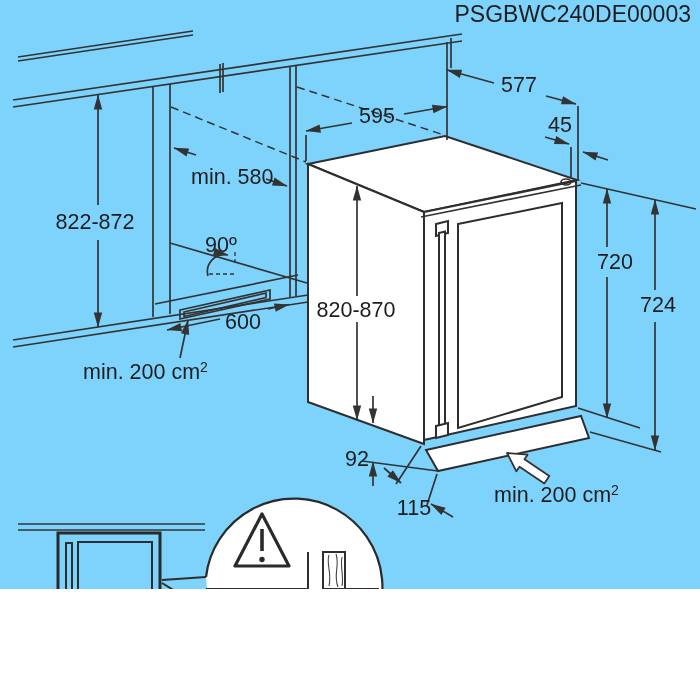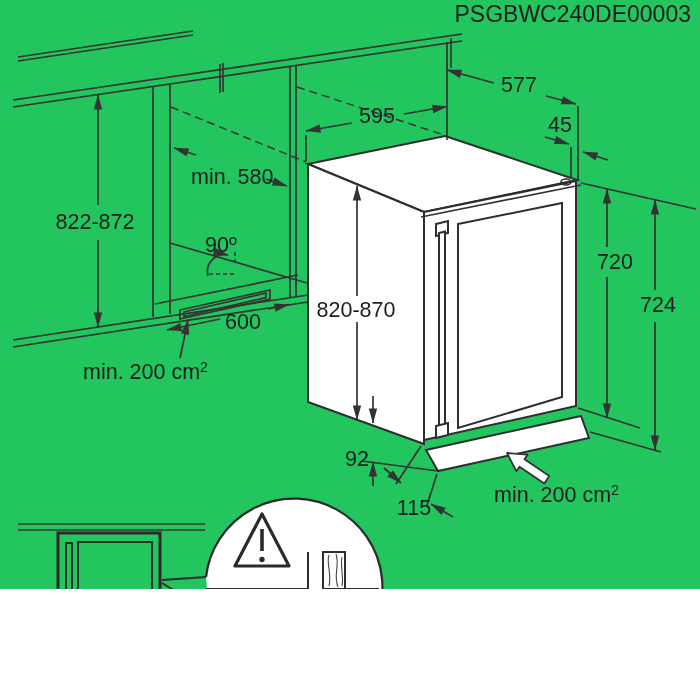--- a/index.html
+++ b/index.html
@@ -1,16 +1,16 @@
 <!DOCTYPE html>
 <html><head>
 <meta charset="utf-8">
 <style>
   html,body{margin:0;padding:0;background:#ffffff;}
-  #stage{width:700px;height:589px;position:relative;background:#22c55e;overflow:hidden;}
+  #stage{width:700px;height:589px;position:relative;background:#7dd3fc;overflow:hidden;}
   svg{display:block;}
   text{font-family:"Liberation Sans","DejaVu Sans",sans-serif;fill:#1d1d1d;}
   .dim{font-size:21.5px;}
   .title-txt{font-size:23px;}
   .sup{font-size:14px;}
   .ln{stroke:#333;stroke-width:1.7;fill:none;}
   .ln2{stroke:#2e2e2e;stroke-width:2;fill:none;}
   .thick{stroke:#2a2a2a;stroke-width:3;fill:none;}
   .face{fill:#fff;stroke:#2e2e2e;stroke-width:2;}
   .dash{stroke:#333;stroke-width:1.5;fill:none;stroke-dasharray:8 5;}

